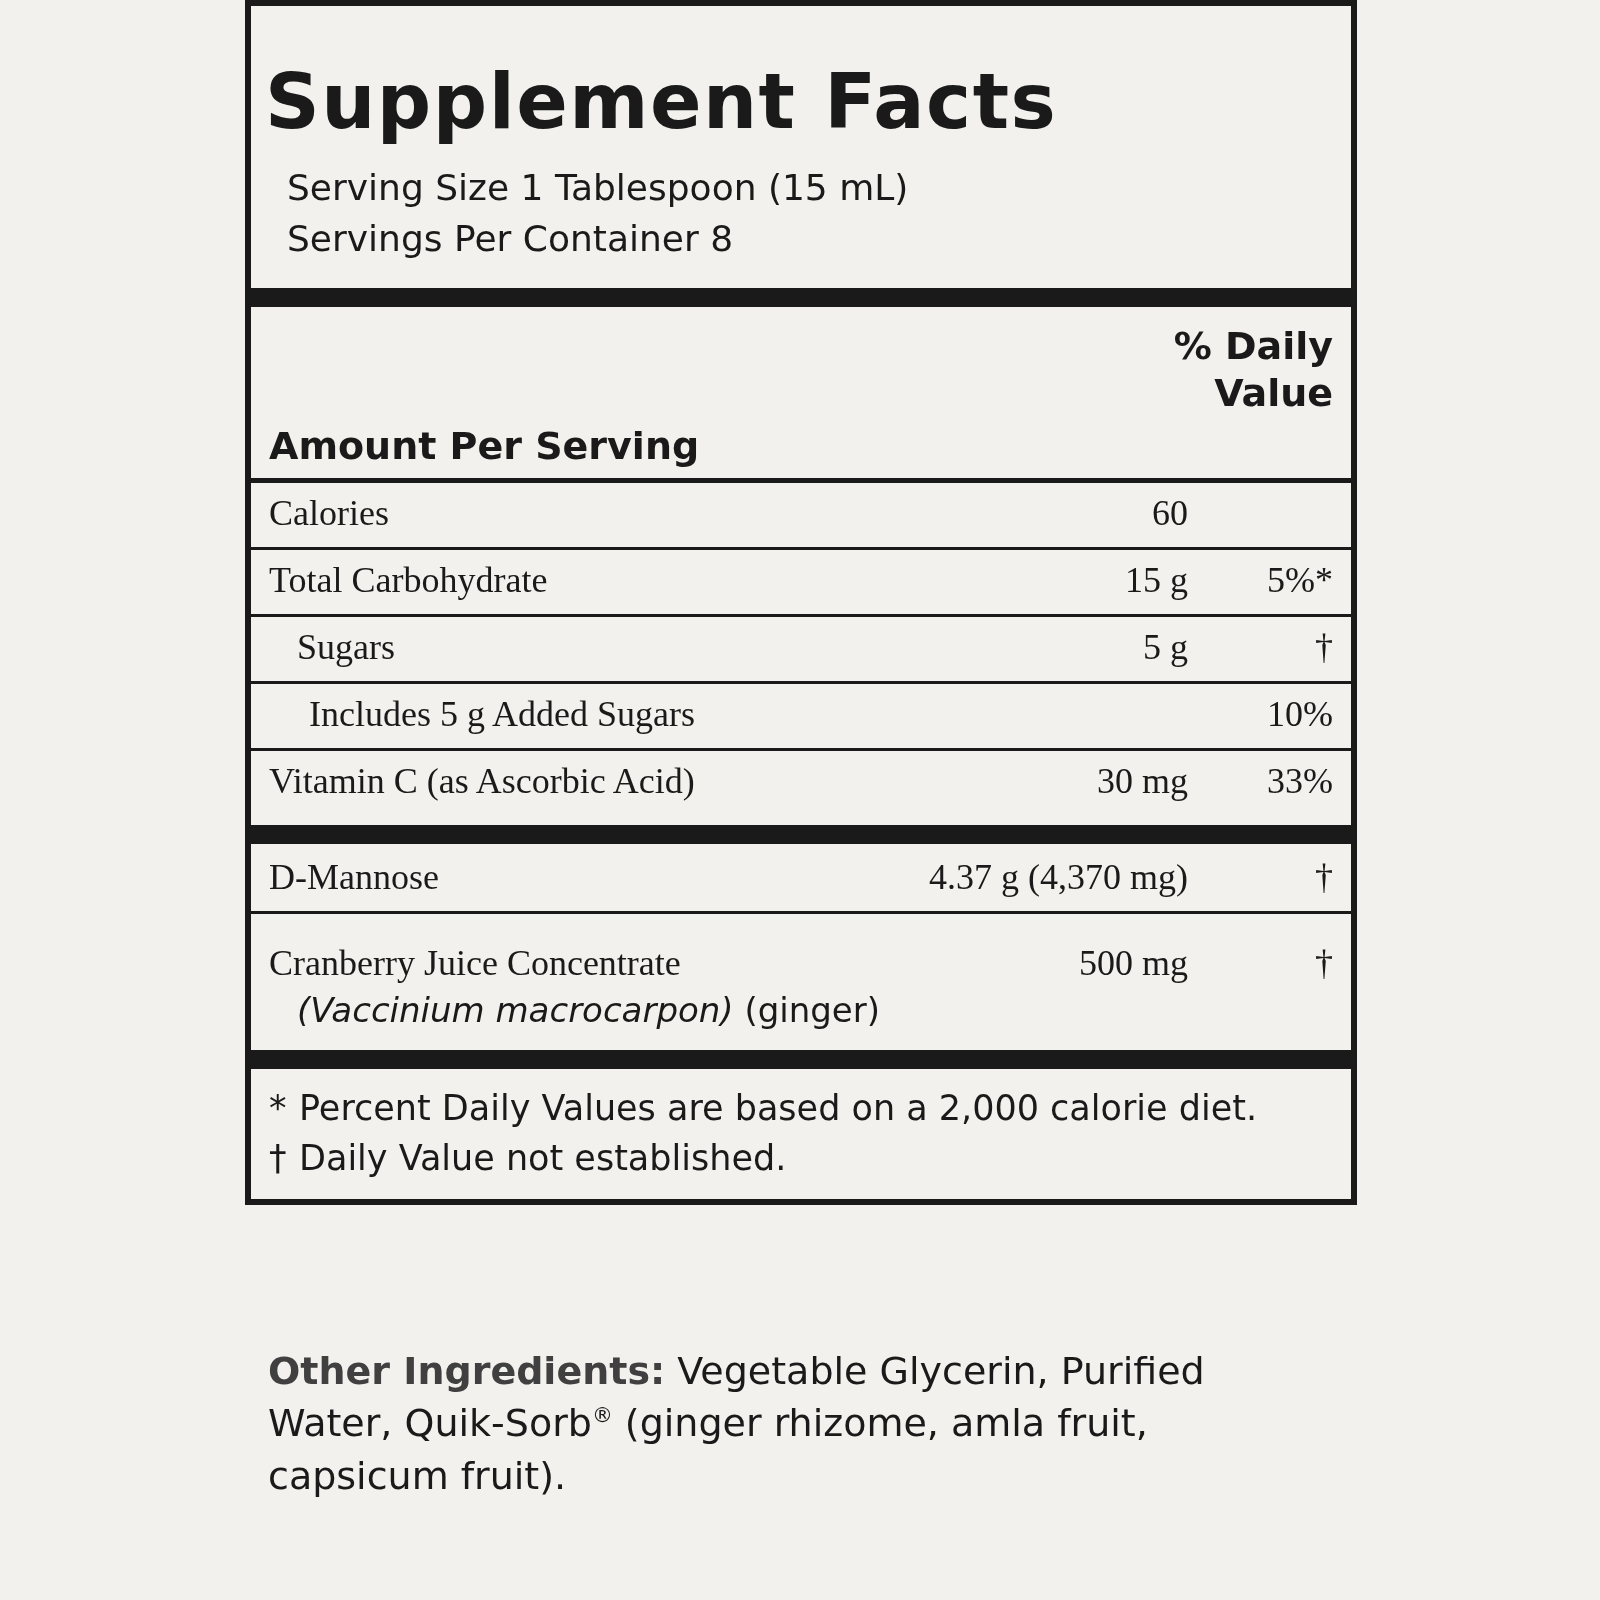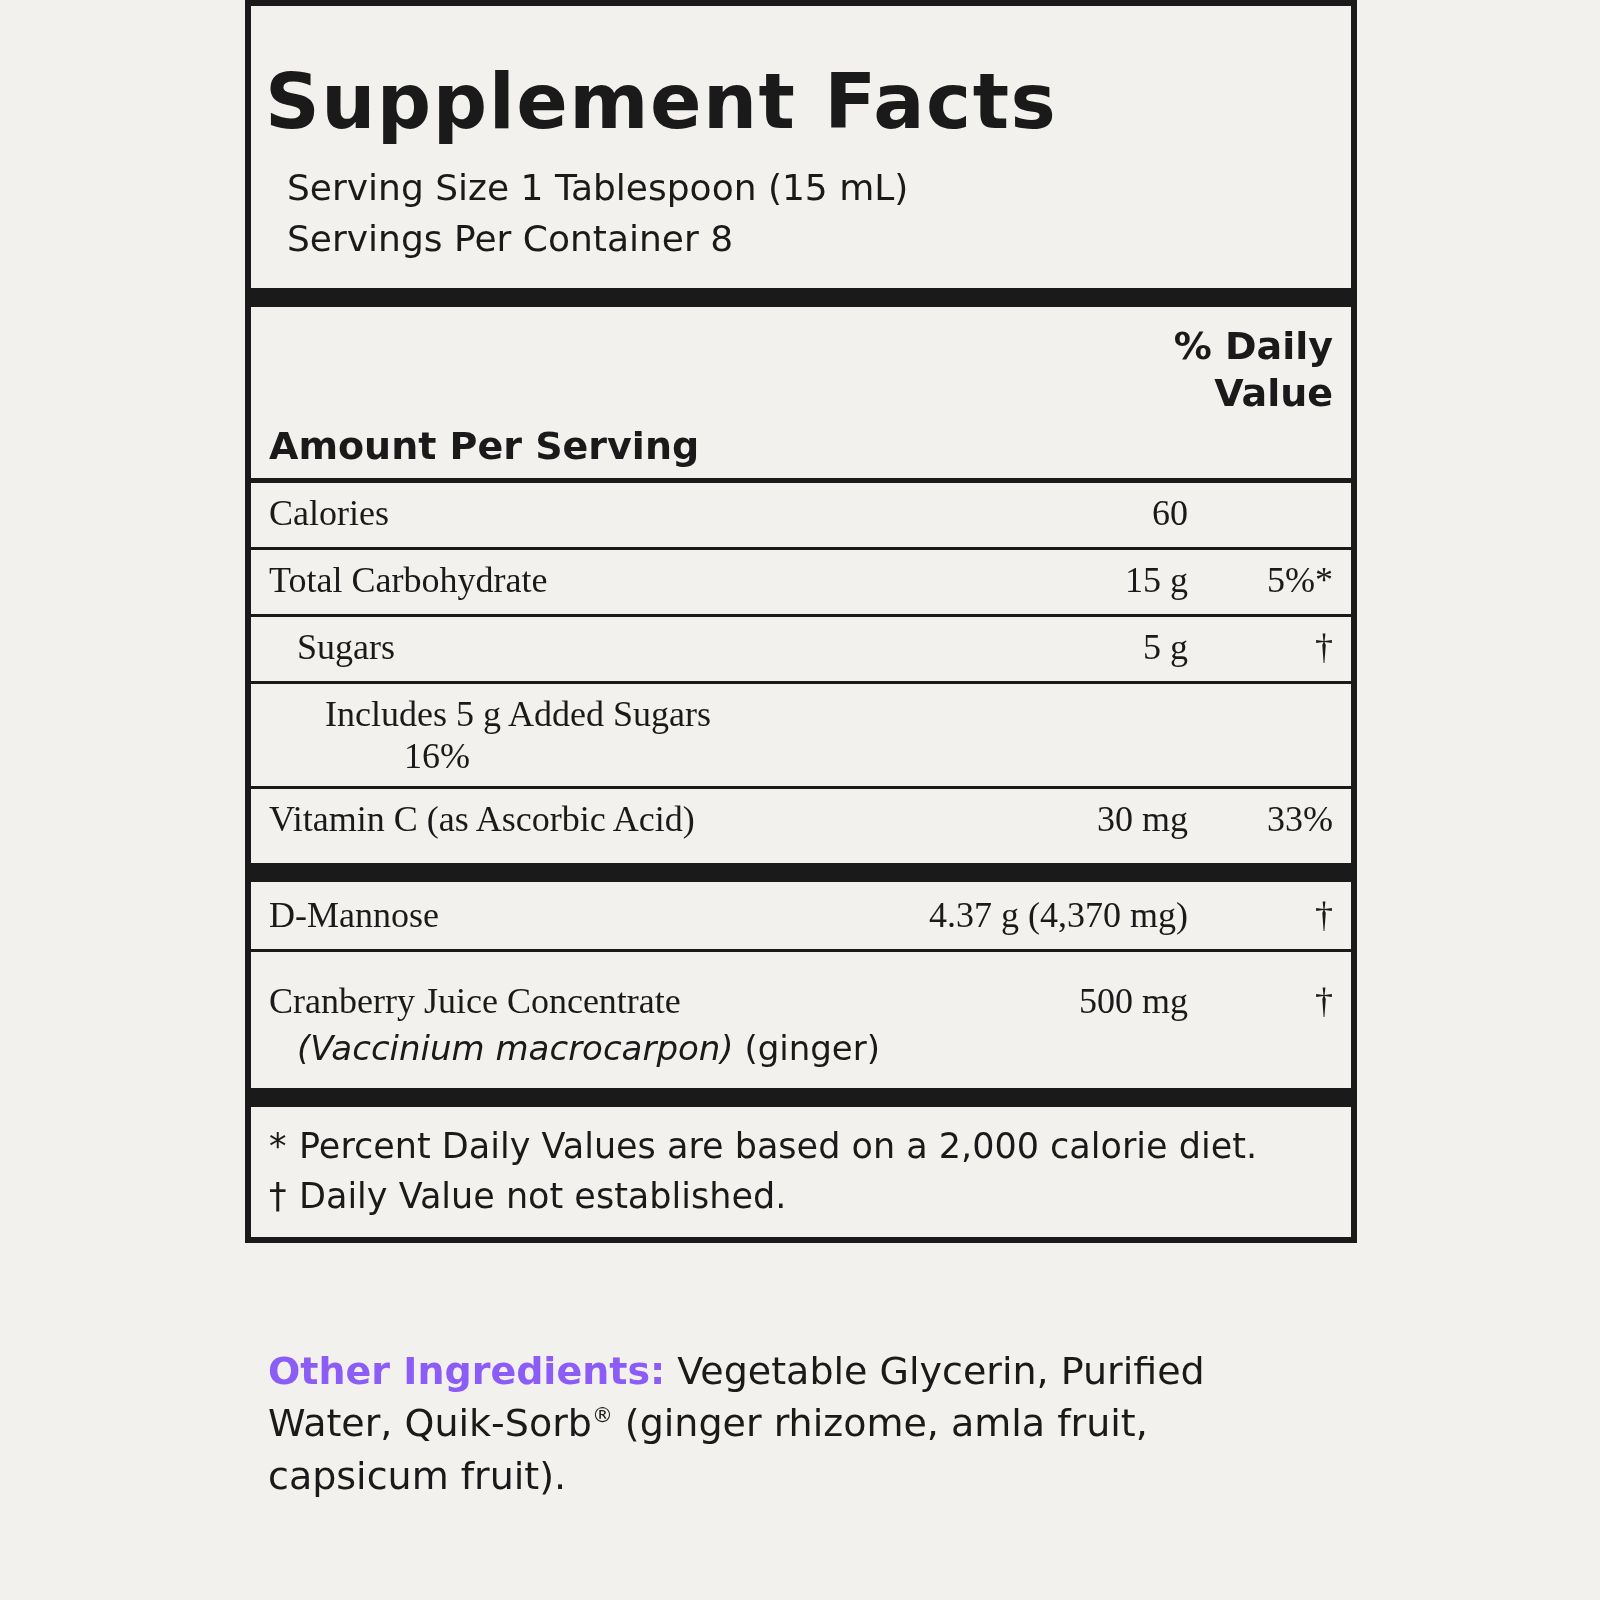--- a/index.html
+++ b/index.html
@@ -88,21 +88,21 @@
     width: 255px;
     text-align: right;
     white-space: nowrap;
   }
   .row .dv {
     width: 145px;
     text-align: right;
     white-space: nowrap;
   }
   .indent1 { padding-left: 46px; }
-  .indent2 { padding-left: 74px; flex-direction: column; }
+  .indent2 { padding-left: 58px; }
   .sub-latin {
     font-size: 34px;
     padding: 0 18px 16px 46px;
   }
   .sub-latin i { font-style: italic; }
   .footnotes {
     font-size: 35px;
     line-height: 1.32;
     padding: 16px 18px 14px 18px;
   }
@@ -125,21 +125,21 @@
   }
   .other-ing {
     position: absolute;
     left: 268px;
     top: 1345px;
     width: 1030px;
     font-size: 38px;
     line-height: 1.38;
   }
   .other-ing .head {
-    color: #8b5cf6;
+    color: #404040;
     font-weight: bold;
   }
   sup.reg {
     font-size: 0.55em;
     vertical-align: super;
   }
 </style>
 </head>
 <body>
 
@@ -182,21 +182,21 @@
   <div class="row indent1">
     <div class="name">Sugars</div>
     <div class="amount">5 g</div>
     <div class="dv">†</div>
   </div>
   <div class="rule-thin"></div>
 
   <div class="row indent2">
     <div class="name">Includes 5 g Added Sugars</div>
     <div class="amount"></div>
-    <div class="dv">16%</div>
+    <div class="dv">10%</div>
   </div>
   <div class="rule-thin"></div>
 
   <div class="row">
     <div class="name">Vitamin C (as Ascorbic Acid)</div>
     <div class="amount">30 mg</div>
     <div class="dv">33%</div>
   </div>
 
   <div class="rule-thick" style="margin-top:10px"></div>

